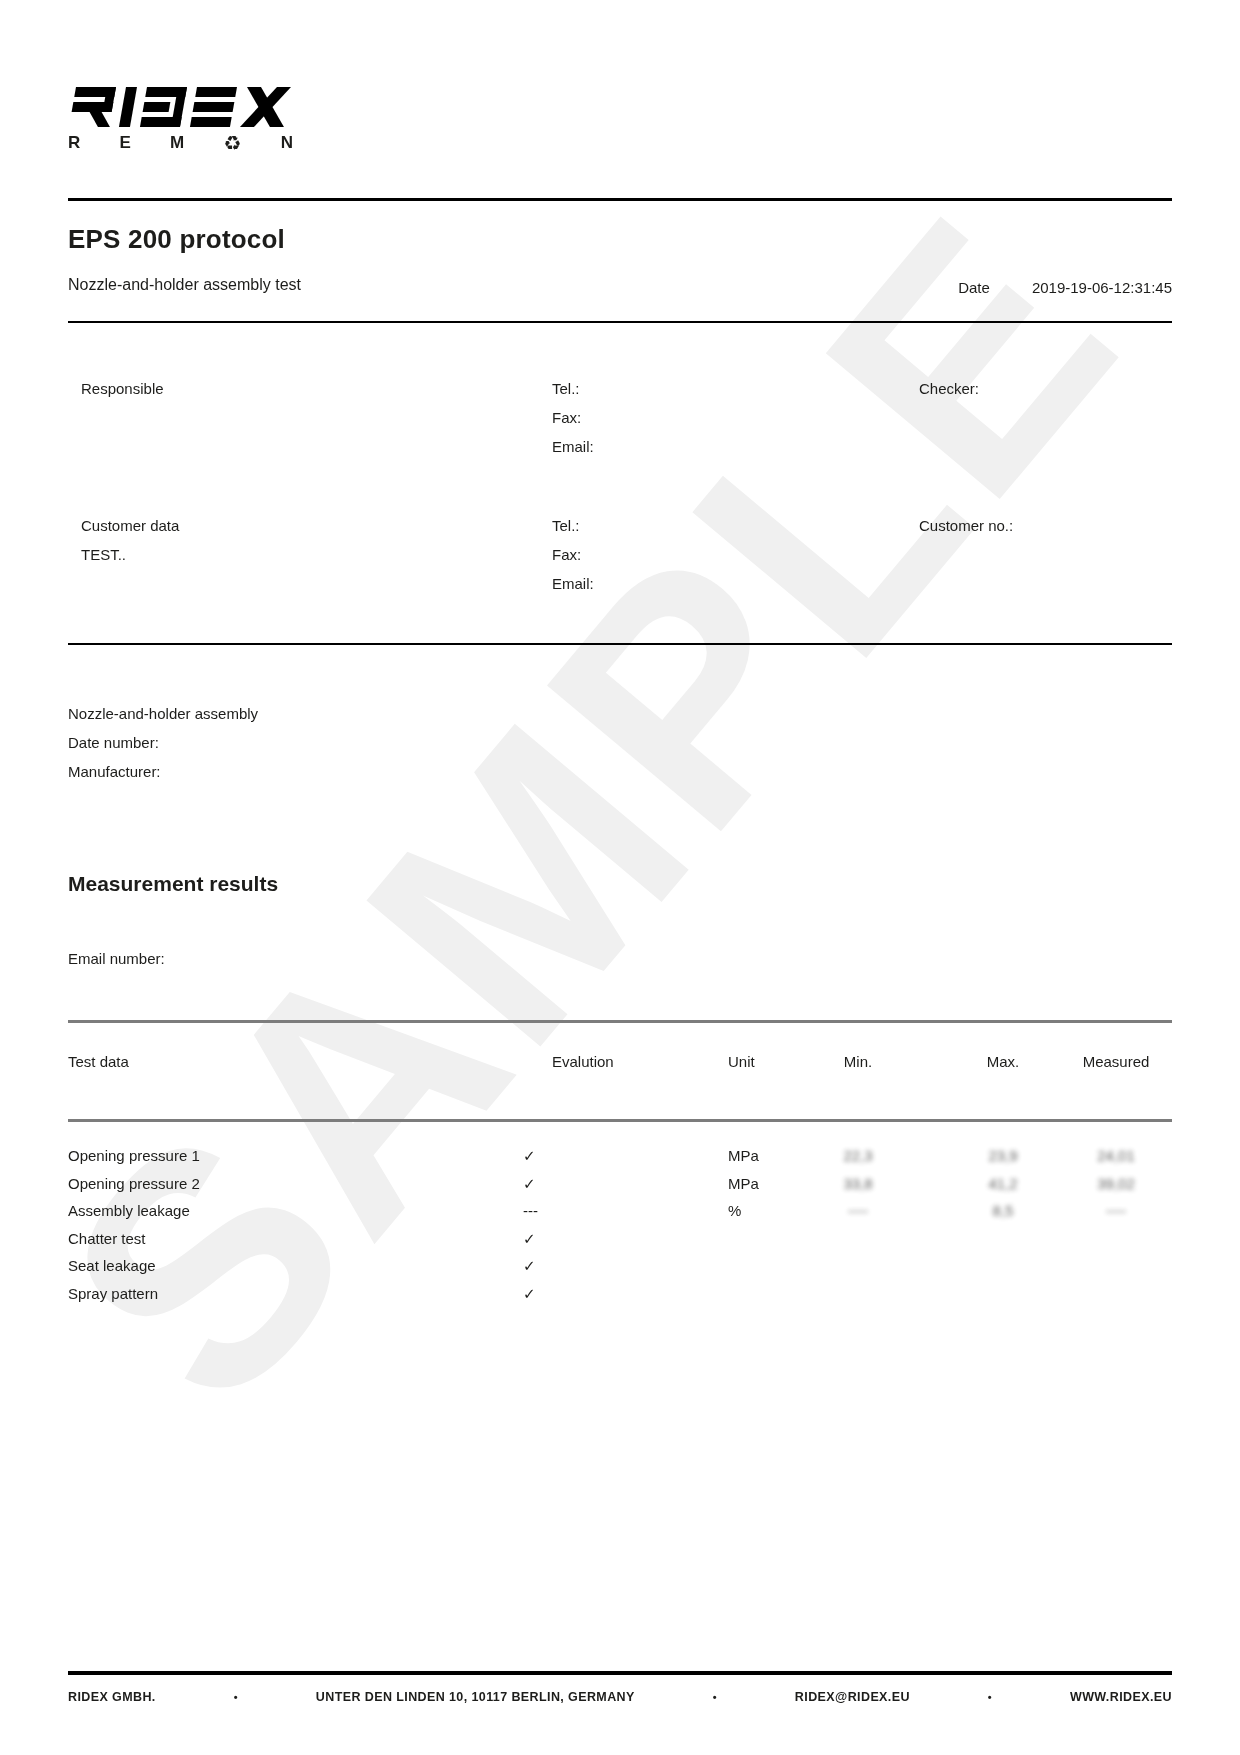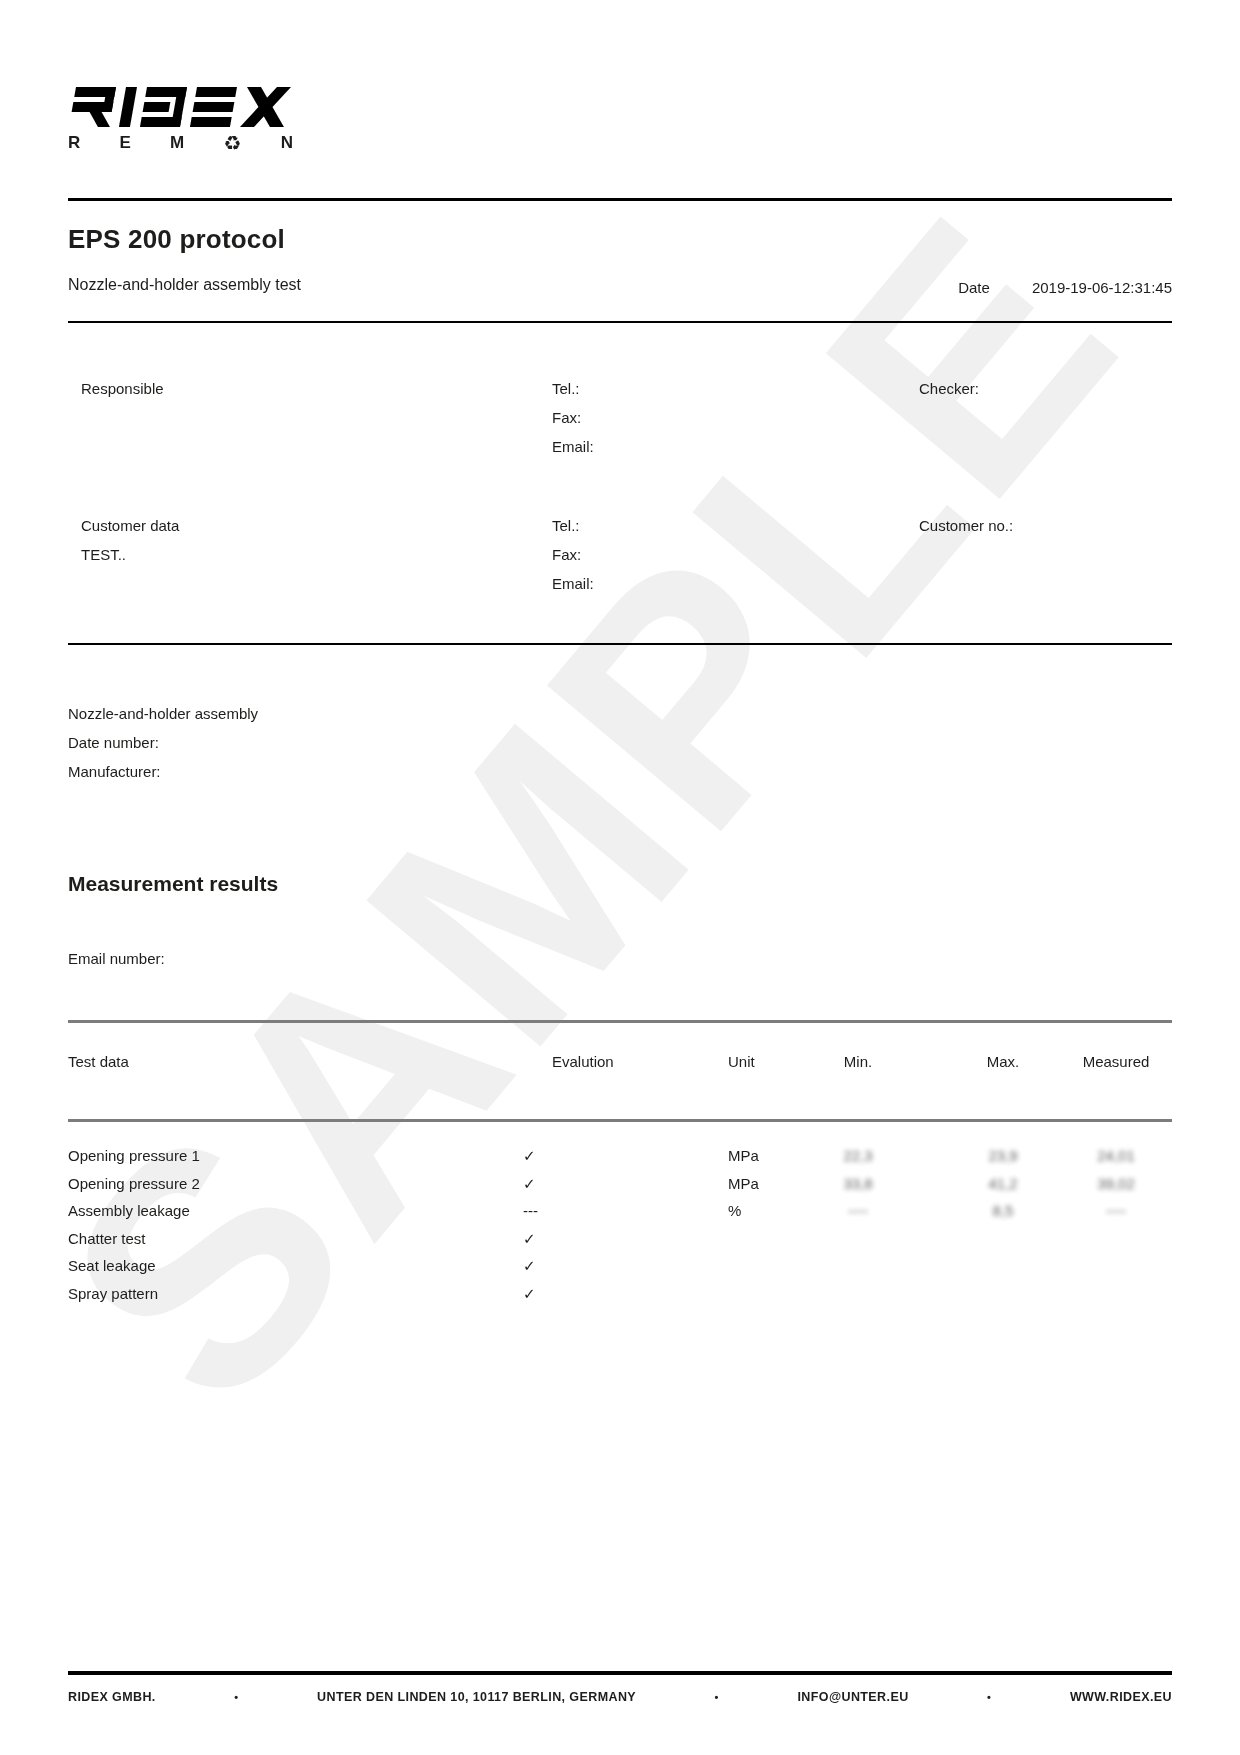--- a/index.html
+++ b/index.html
@@ -227,19 +227,19 @@
         <span class="cell c-meas"></span>
       </div>
     </div>
 
     <div class="abs rule f-rule"></div>
     <div class="abs footer">
       <span>RIDEX GMBH.</span>
       <span class="sep">•</span>
       <span>UNTER DEN LINDEN 10, 10117 BERLIN, GERMANY</span>
       <span class="sep">•</span>
-      <span>INFO@UNTER.EU</span>
+      <span>RIDEX@RIDEX.EU</span>
       <span class="sep">•</span>
       <span>WWW.RIDEX.EU</span>
     </div>
 
   </div>
 </div>
 
 </body></html>

